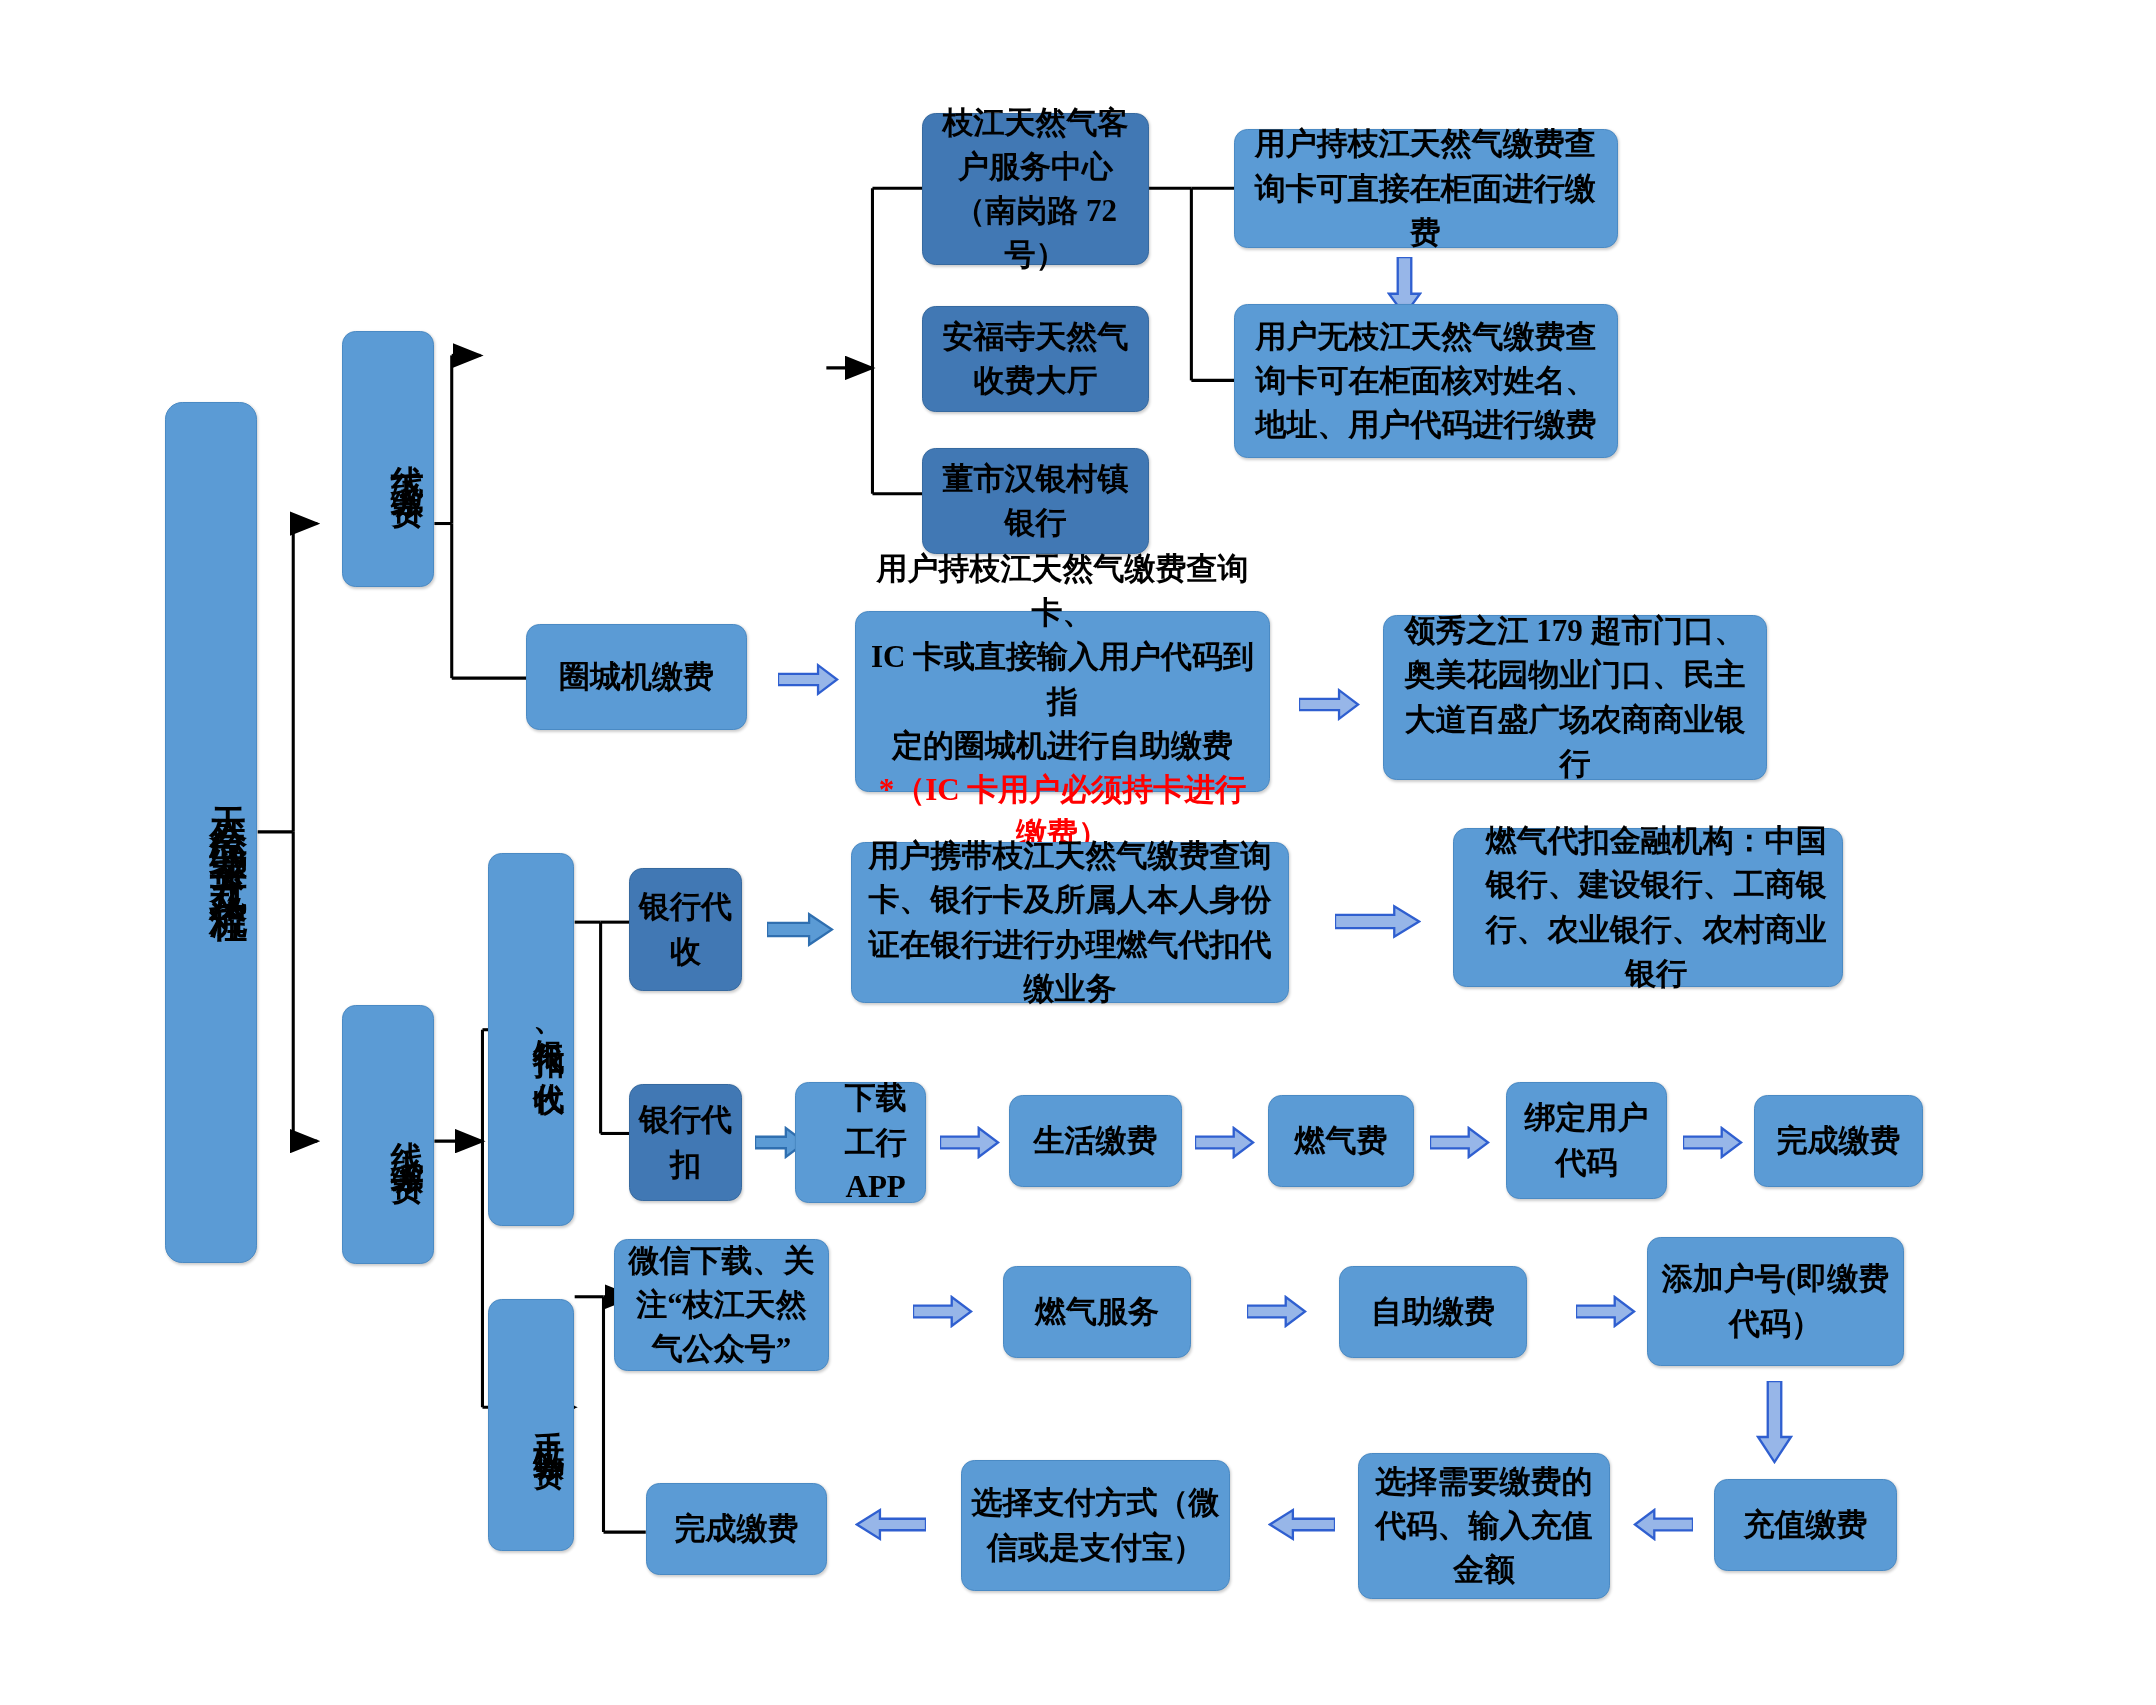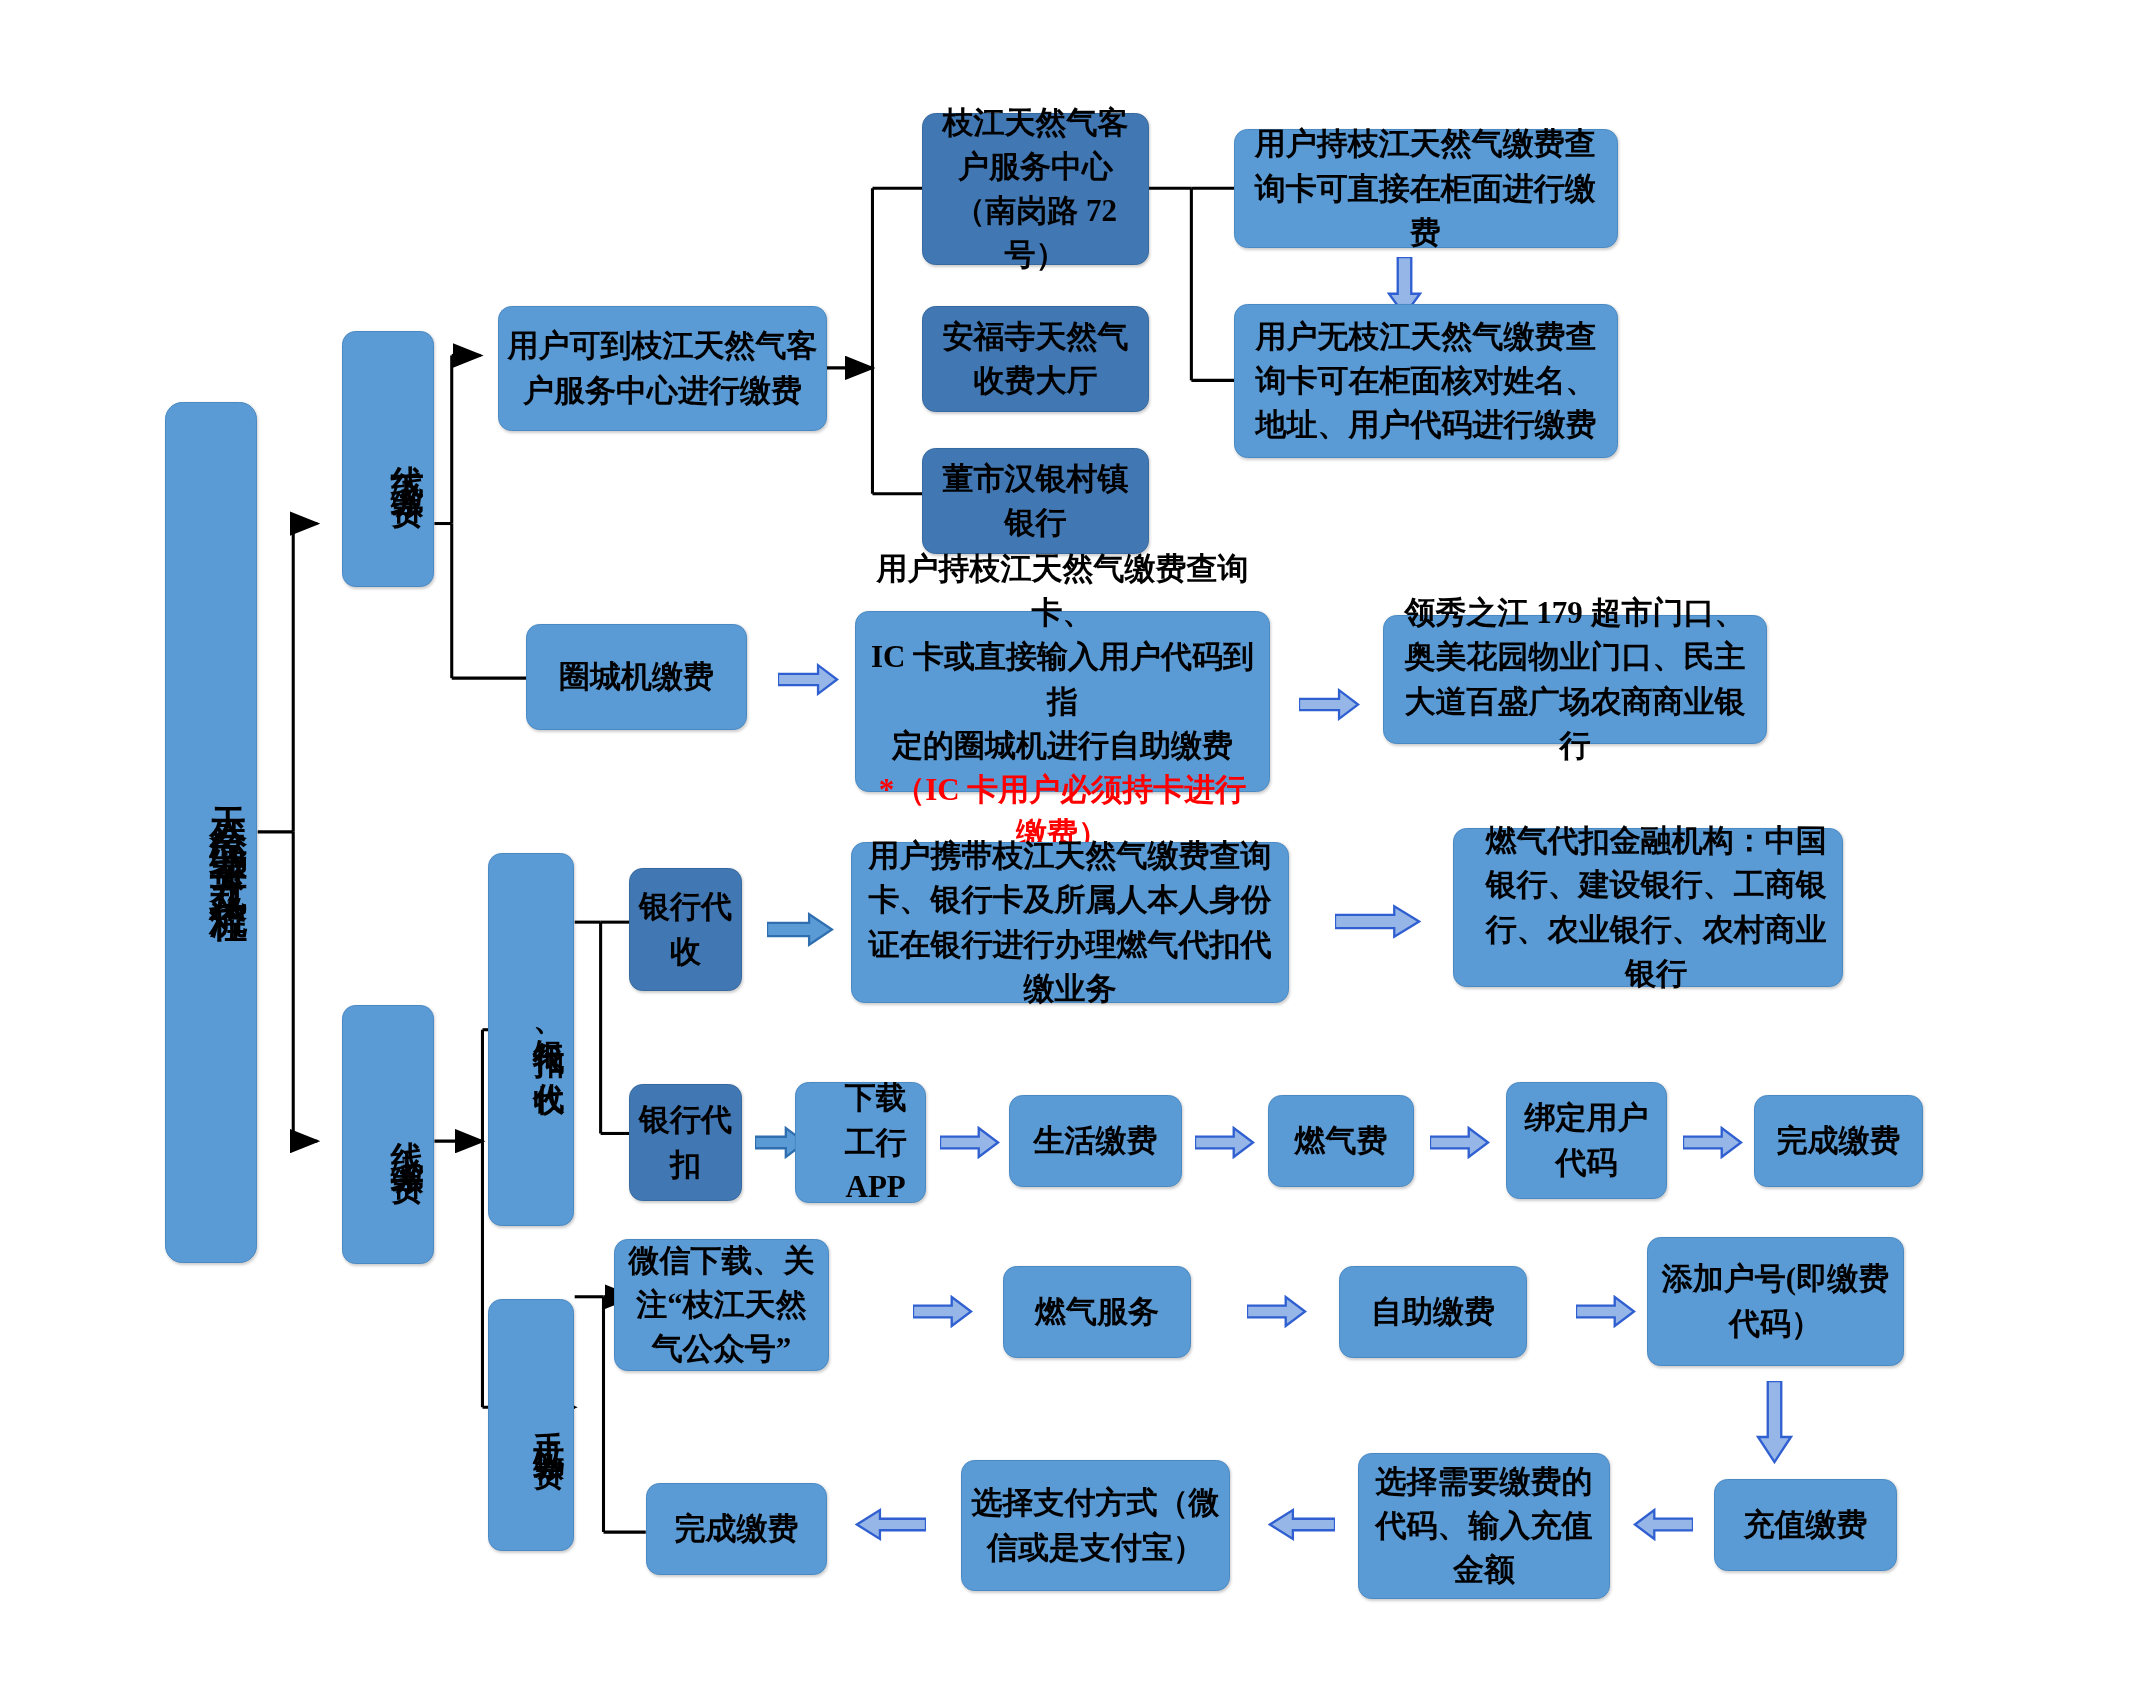--- a/index.html
+++ b/index.html
@@ -128,23 +128,20 @@
   </div>
 
   <div class="node" style="left:488px; top:853px; width:86px; height:373px;">
     <span class="txt vtext-tight fs32">银行代扣、代收</span>
   </div>
 
   <div class="node" style="left:488px; top:1299px; width:86px; height:252px;">
     <span class="txt vtext fs32">手机缴费</span>
   </div>
 
-  <div class="node fs32" style="left:498px; top:306px; width:329px; height:125px;">
-    <span class="txt">用户可到枝江天然气客户服务中心进行缴费</span>
-  </div>
 
   <div class="node dark fs32" style="left:922px; top:113px; width:227px; height:152px;">
     <span class="txt">枝江天然气客户服务中心（南岗路 72 号）</span>
   </div>
 
   <div class="node dark fs32" style="left:922px; top:306px; width:227px; height:106px;">
     <span class="txt">安福寺天然气收费大厅</span>
   </div>
 
   <div class="node dark fs32" style="left:922px; top:448px; width:227px; height:106px;">
@@ -177,21 +174,21 @@
       <span class="fs32">IC 卡或直接输入用户代码到指</span><br>
       <span class="fs32">定的圈城机进行自助缴费</span><br>
       <span class="fs32 red">*（IC 卡用户必须持卡进行缴费）</span>
     </span>
   </div>
 
   <svg style="position:absolute; left:1299px; top:688px; width:61px; height:33px;" viewBox="0 0 64 34">
     <path d="M0,11 L42,11 L42,2 L62,17 L42,32 L42,23 L0,23 Z" fill="#97B6E8" stroke="#2F5FD0" stroke-width="2.4"></path>
   </svg>
 
-  <div class="node fs32" style="left:1383px; top:615px; width:384px; height:129px;">
+  <div class="node fs32" style="left:1383px; top:615px; width:384px; height:165px;">
     <span class="txt">领秀之江 179 超市门口、奥美花园物业门口、民主大道百盛广场农商商业银行</span>
   </div>
 
   <div class="node dark fs32" style="left:629px; top:868px; width:113px; height:123px;">
     <span class="txt">银行代收</span>
   </div>
 
   <svg style="position:absolute; left:767px; top:911px; width:67px; height:37px;" viewBox="0 0 70 38">
     <path d="M0,12 L44,12 L44,3 L68,19 L44,35 L44,26 L0,26 Z" fill="#5B9BD5" stroke="#2F6FB0" stroke-width="2.4"></path>
   </svg>

